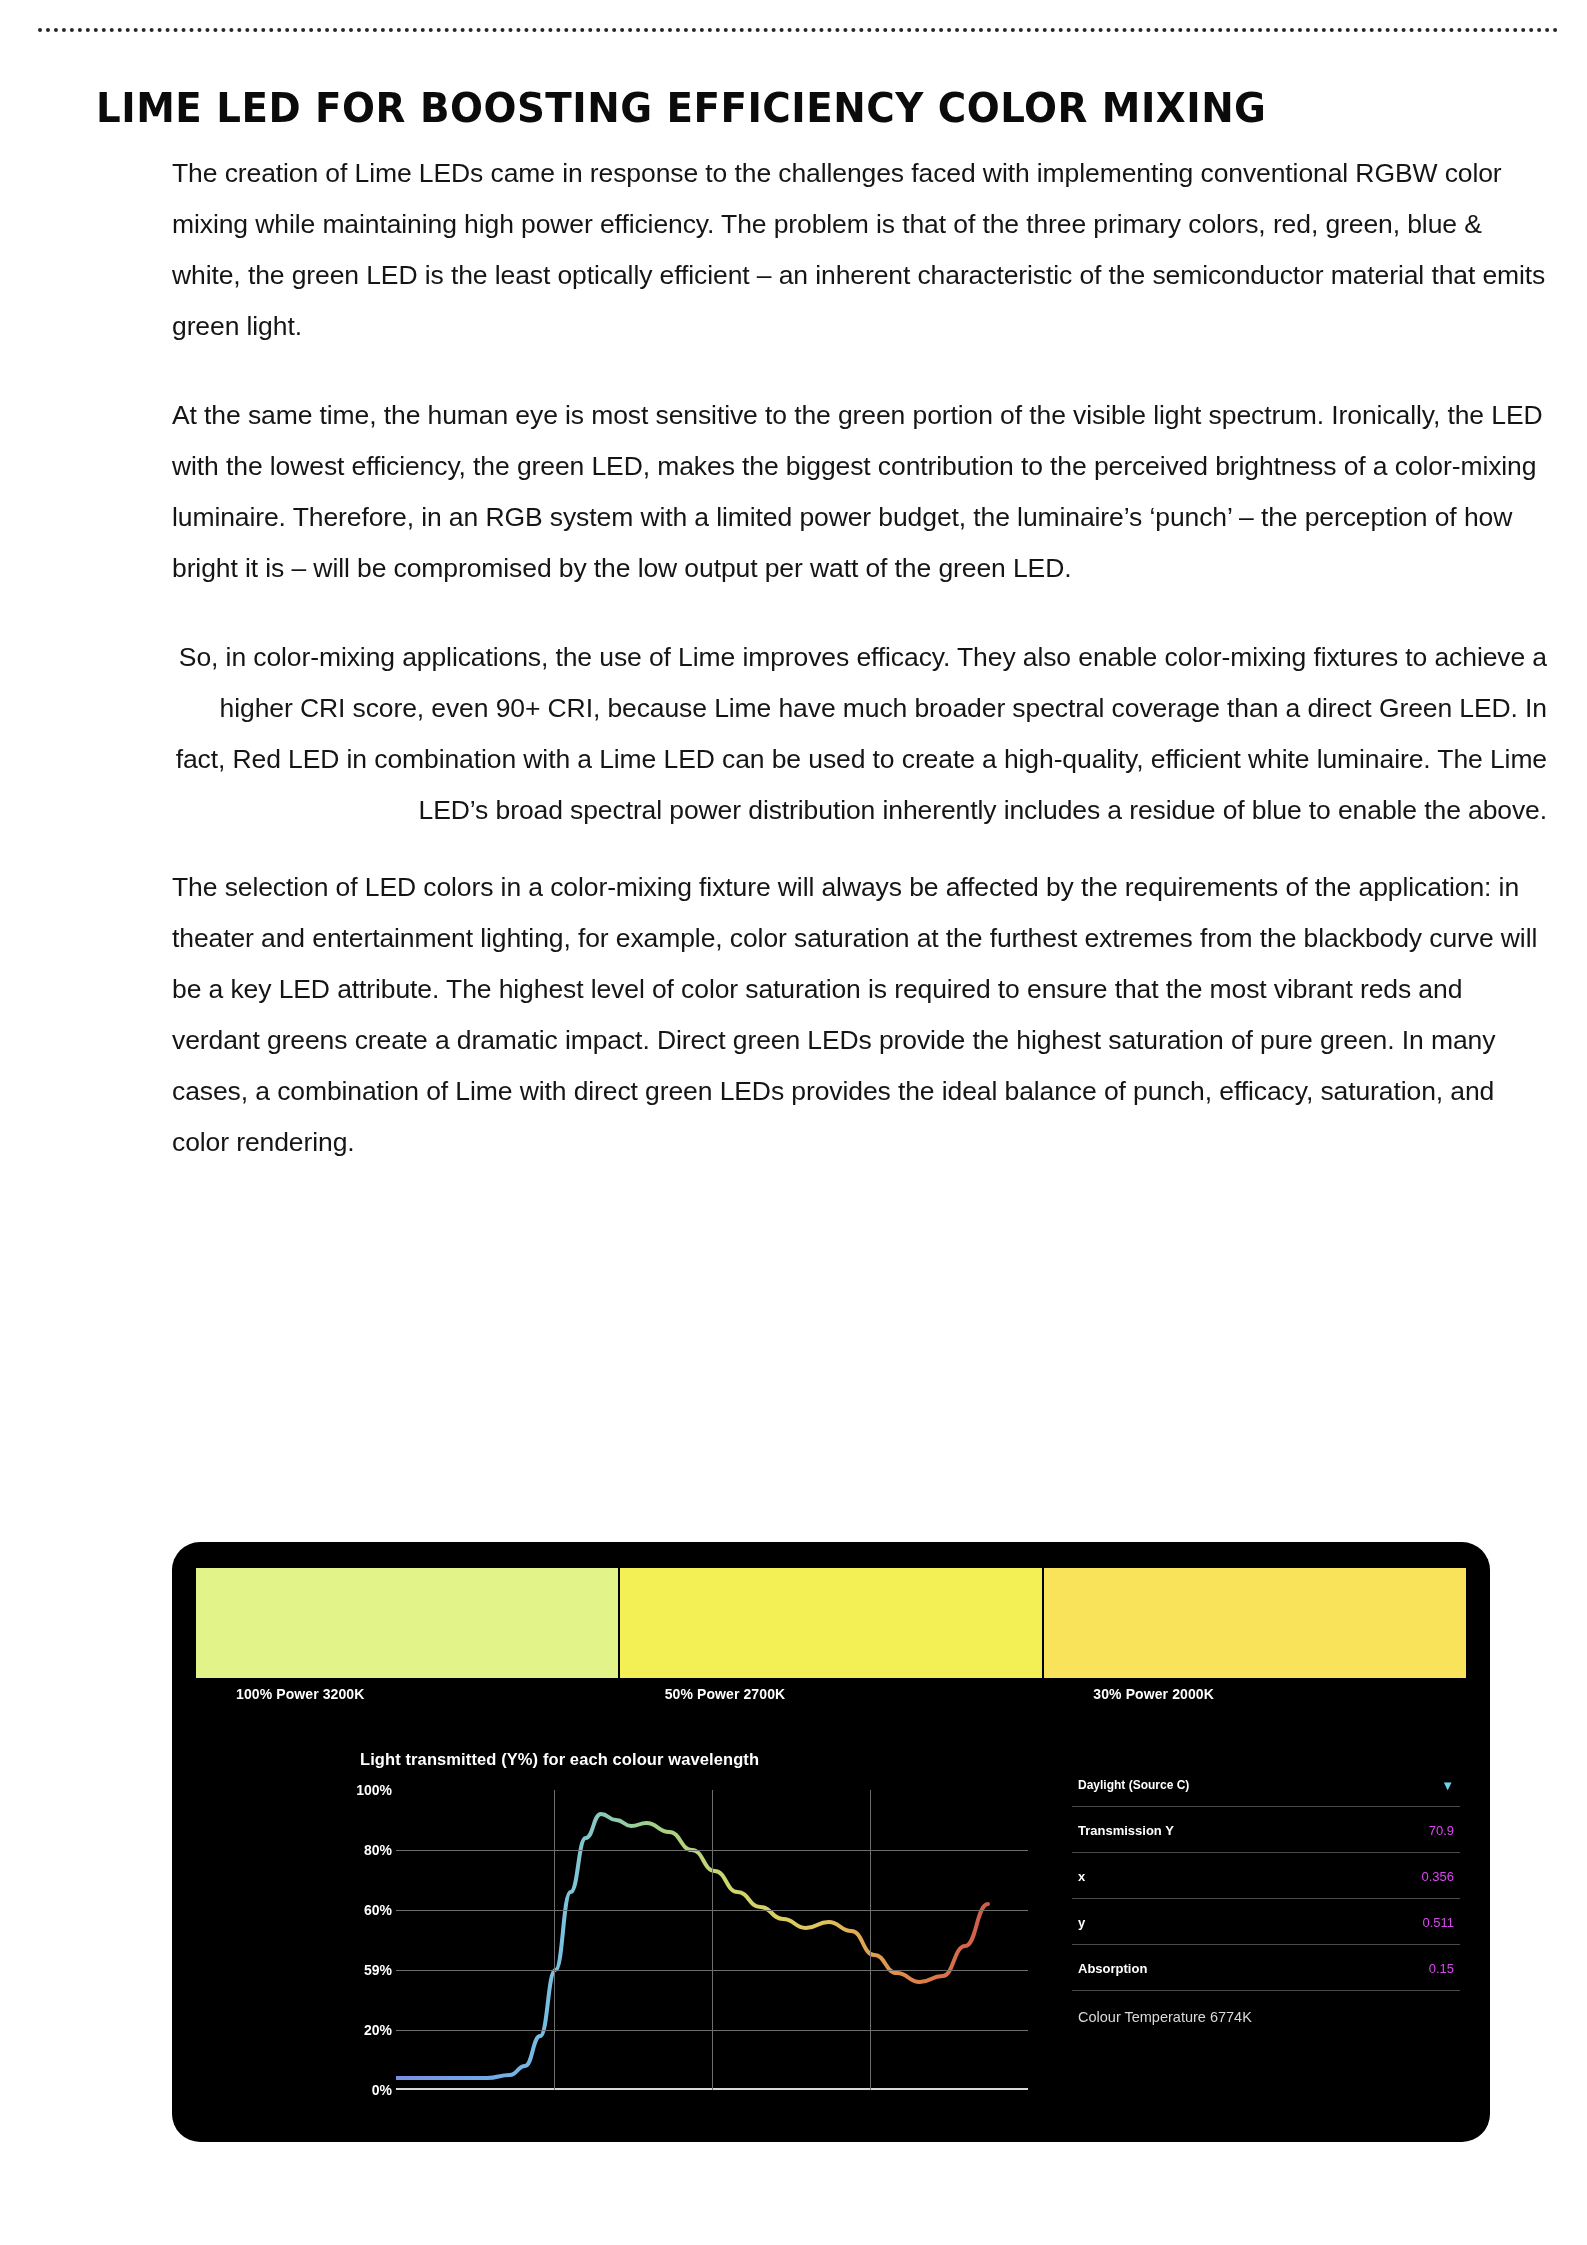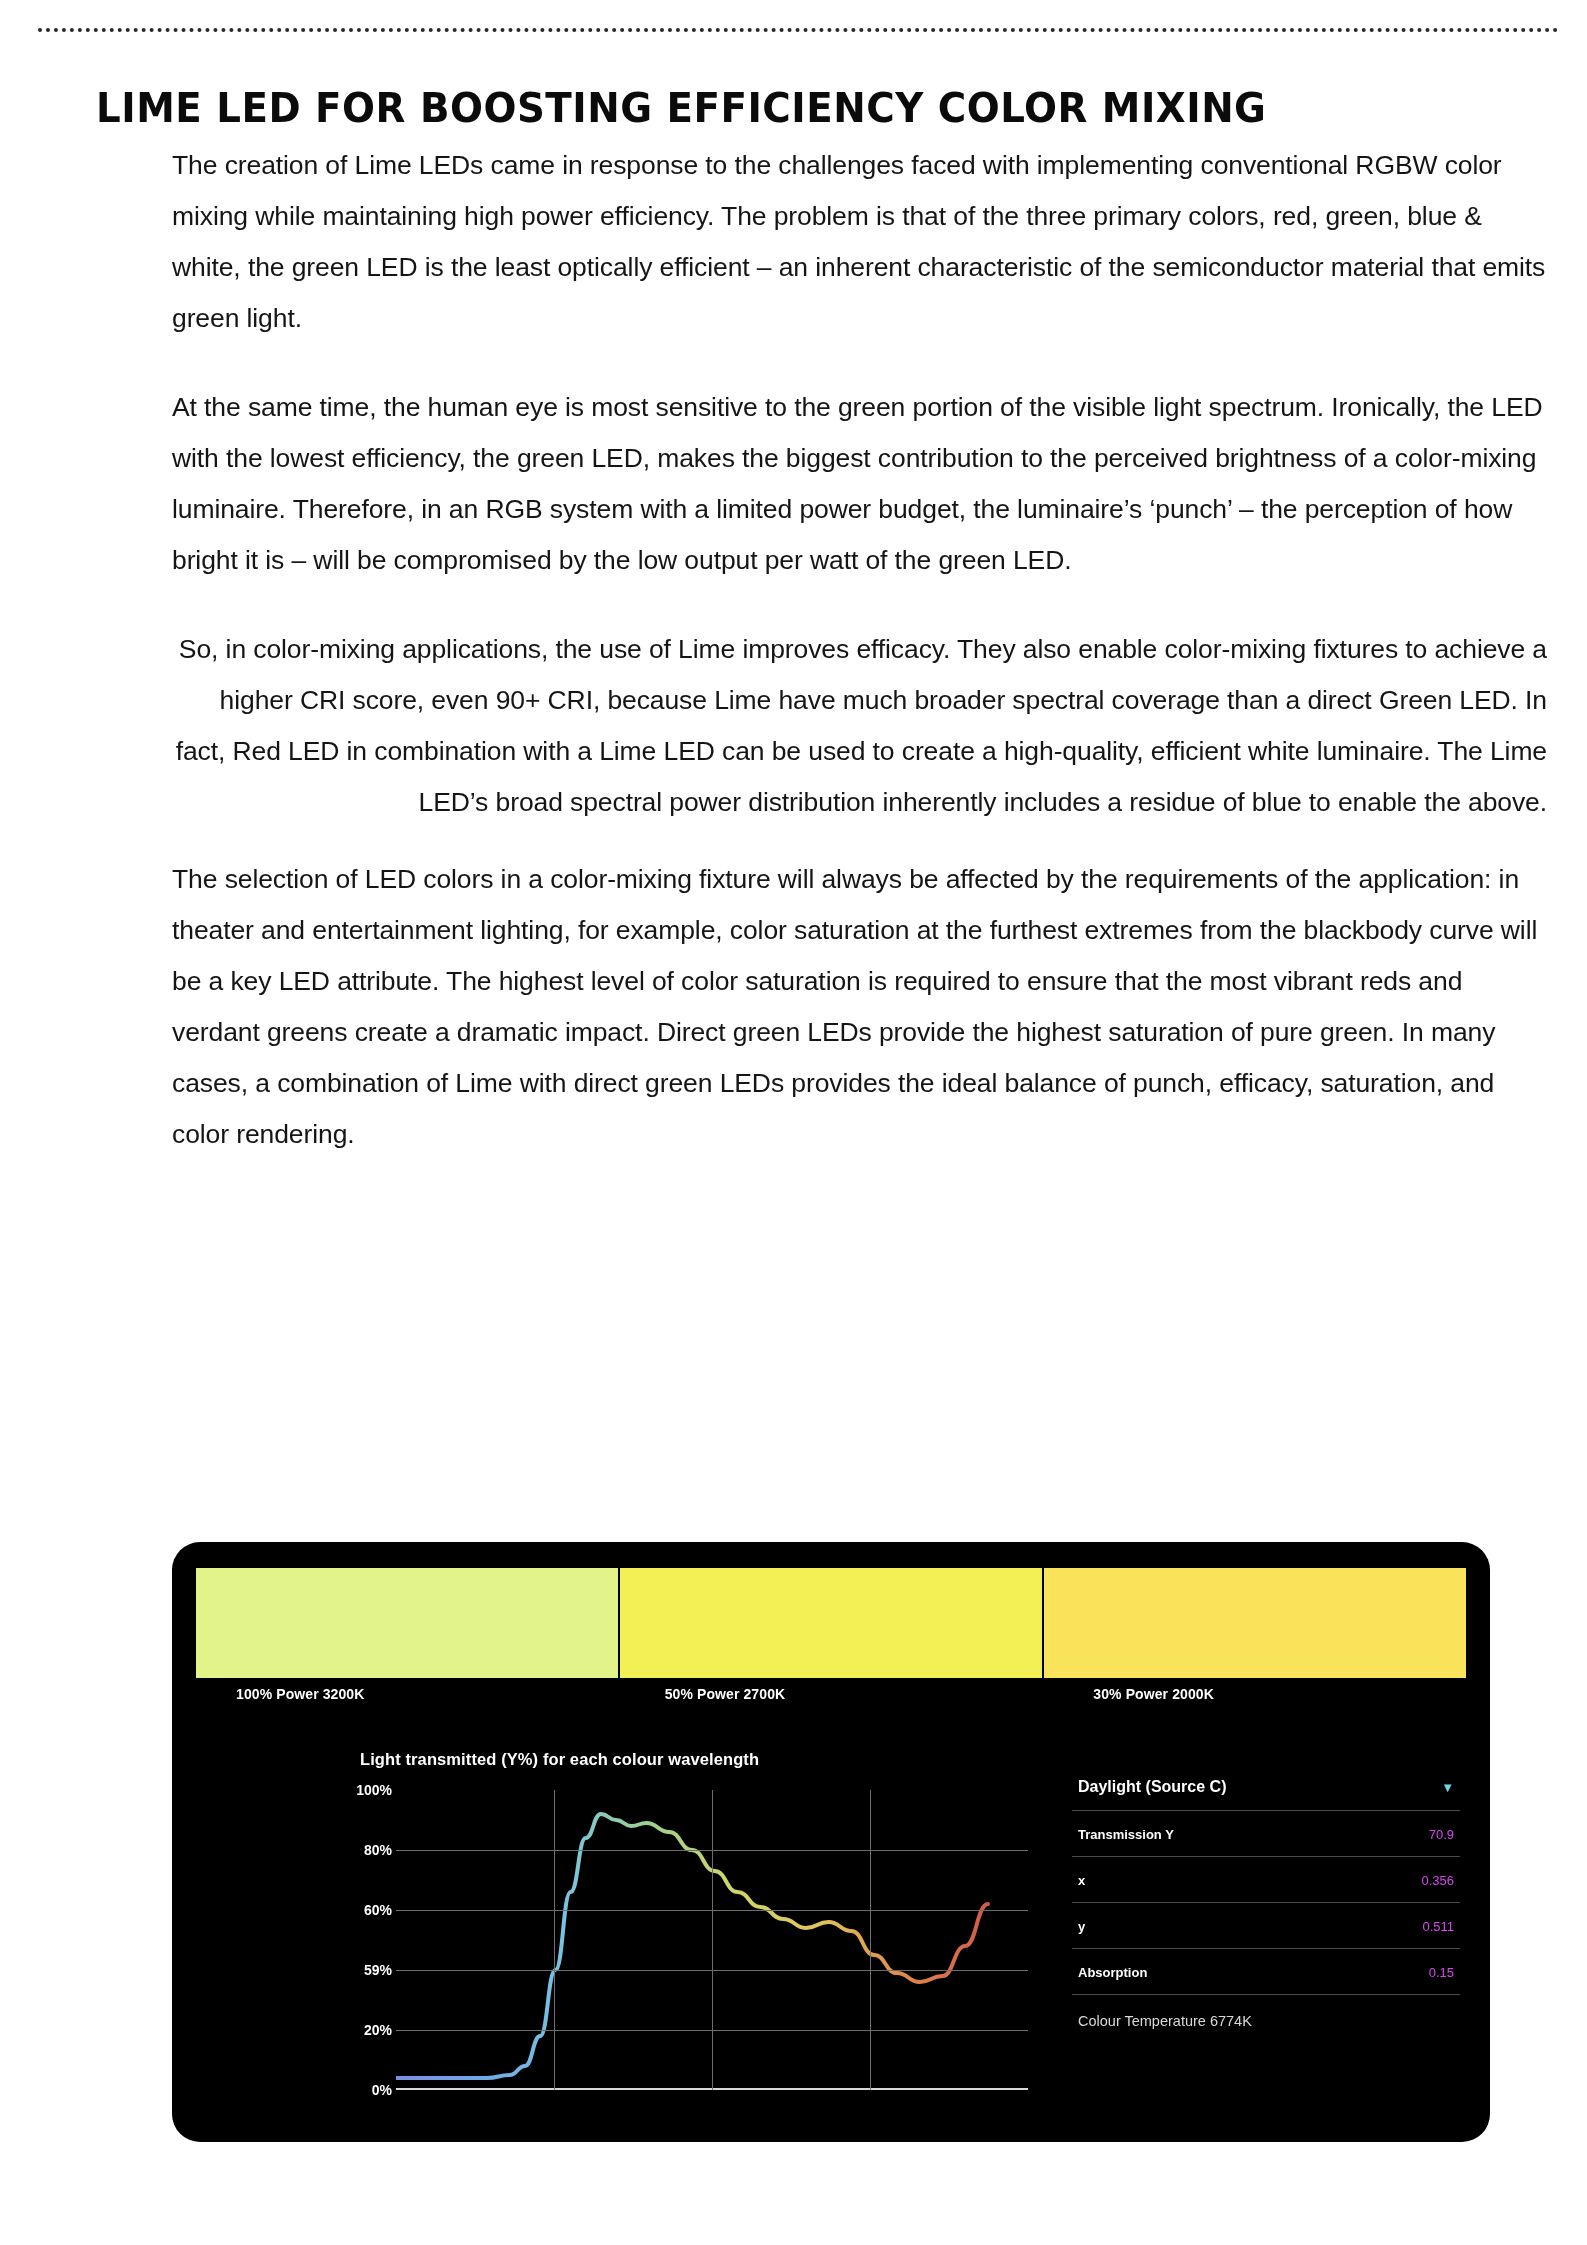--- a/index.html
+++ b/index.html
@@ -39,21 +39,21 @@
     font-size: 40px;
     letter-spacing: 0.5px;
     color: #0b0b0b;
     text-transform: uppercase;
     white-space: nowrap;
     transform: scaleX(0.97);
     transform-origin: left center;
   }
   .body-wrap {
     position: absolute;
-    top: 140px;
+    top: 148px;
     left: 172px;
     width: 1375px;
   }
   .para {
     font-size: 26.5px;
     line-height: 51px;
     color: #151515;
     margin: 0 0 38px 0;
     font-family: "Liberation Sans", sans-serif;
     letter-spacing: -0.1px;
@@ -175,21 +175,21 @@
   }
   .panel-head {
     display: flex;
     align-items: center;
     justify-content: space-between;
     padding: 0 6px 14px 6px;
     border-bottom: 1px solid #4a4a4a;
   }
   .panel-head .label {
     color: #ffffff;
-    font-size: 16px;
+    font-size: 12px;
     font-weight: 700;
     text-align: center;
   }
   .chevron {
     color: #6fd4e6;
     font-size: 13px;
     line-height: 1;
   }
   .panel-row {
     display: flex;

